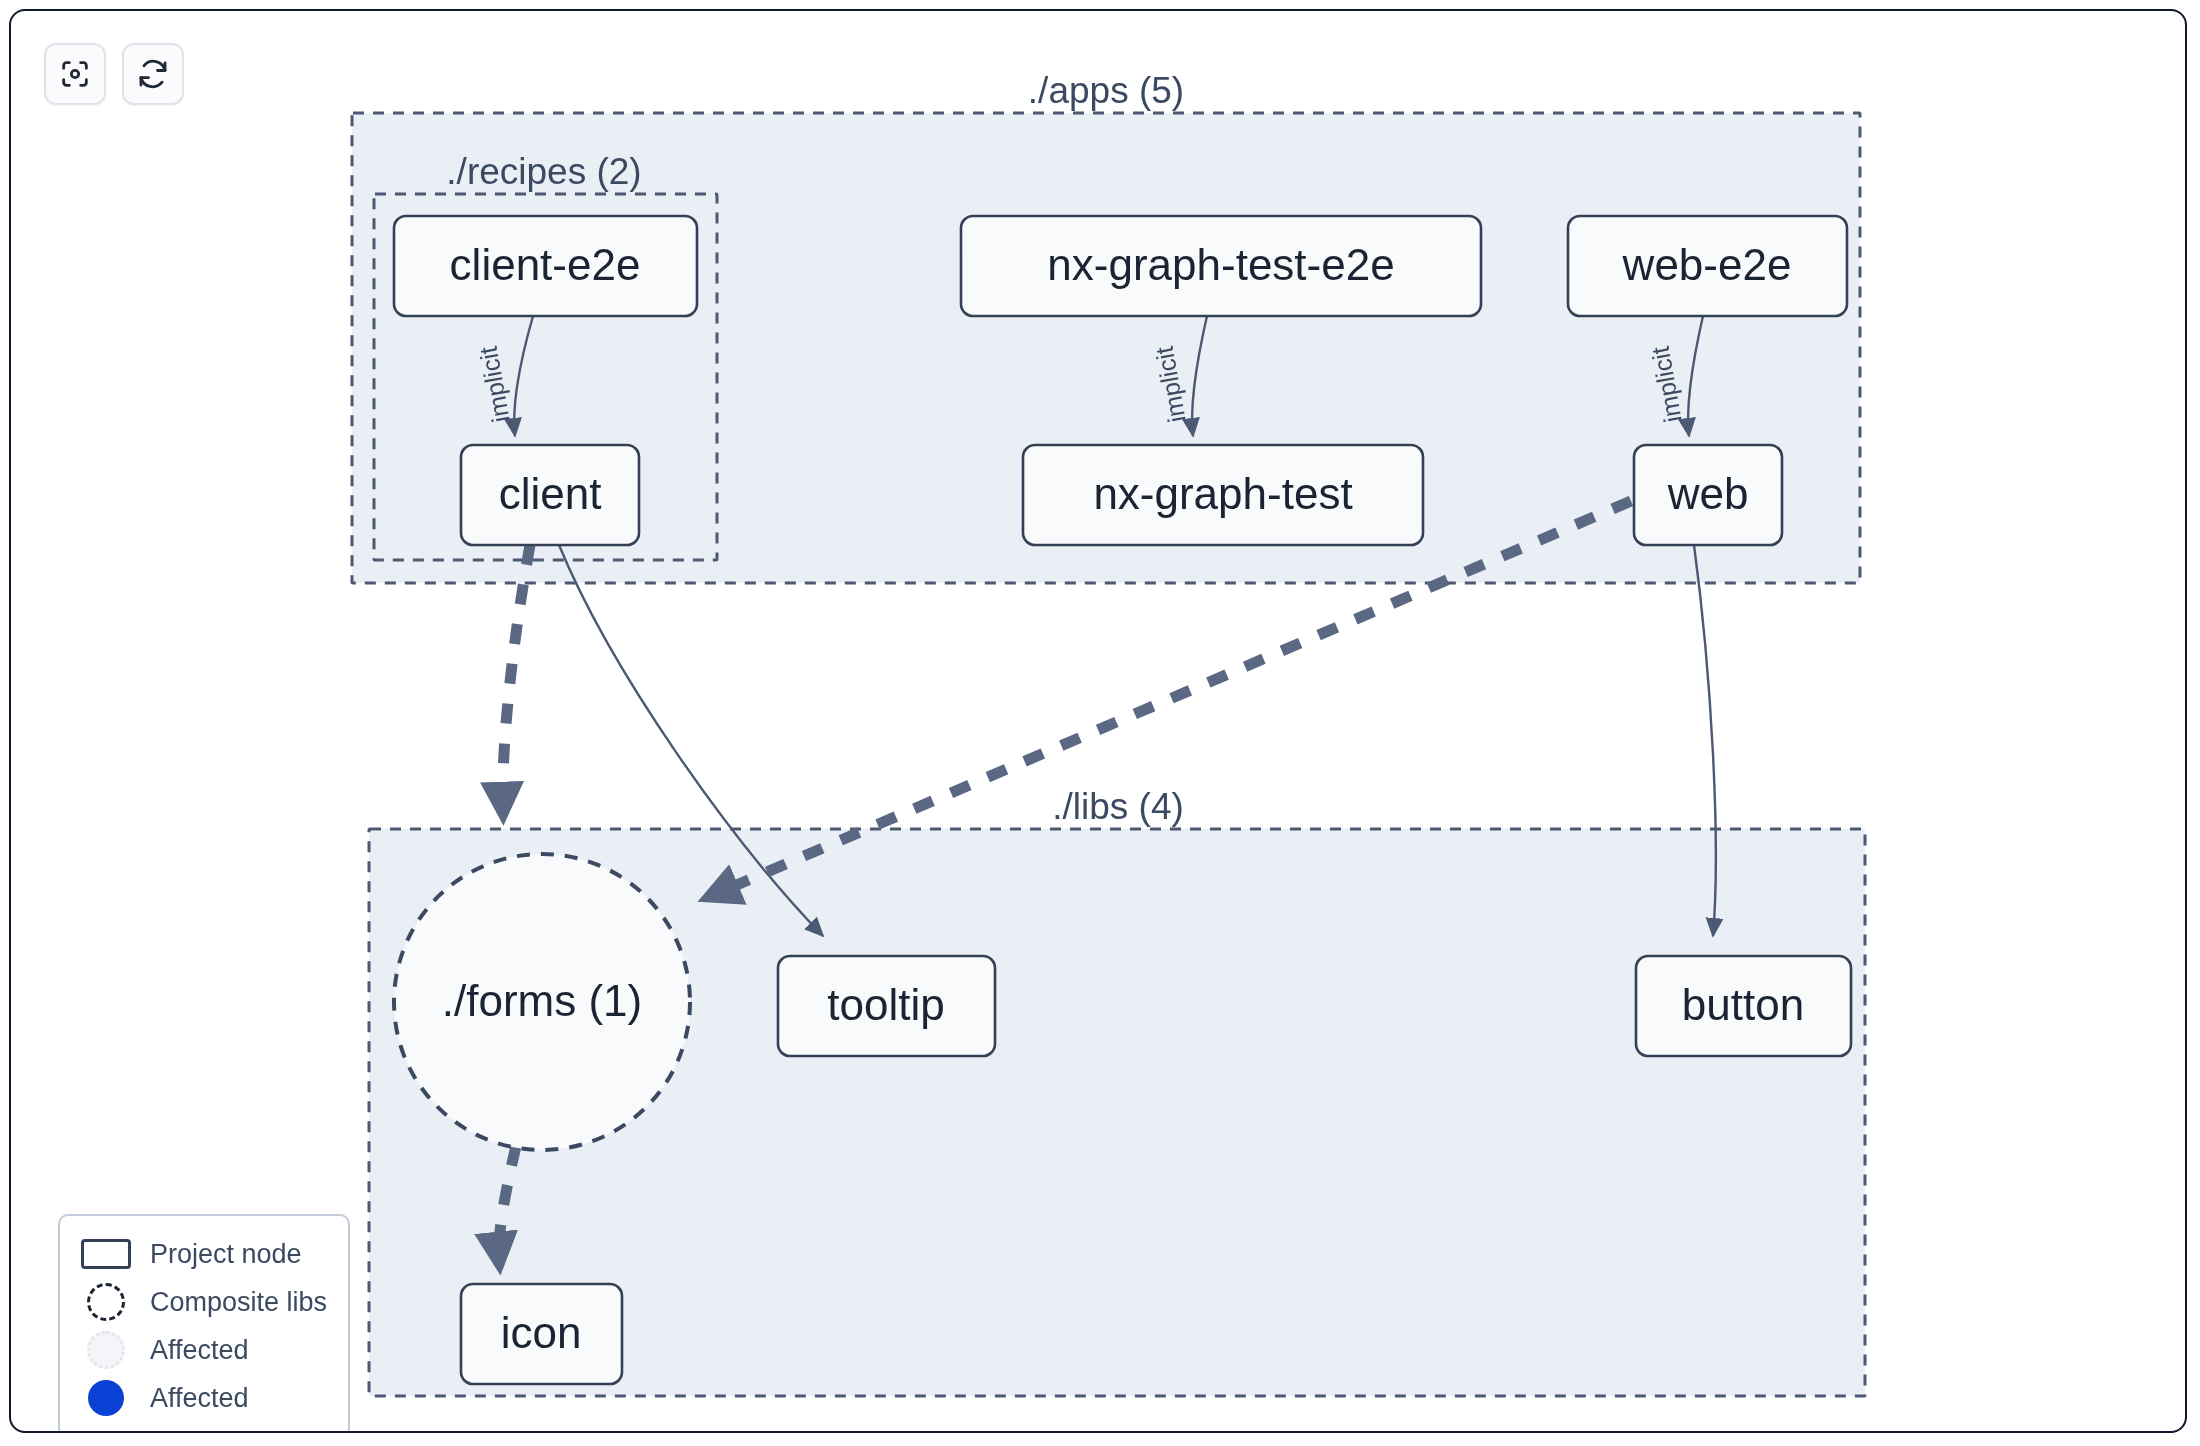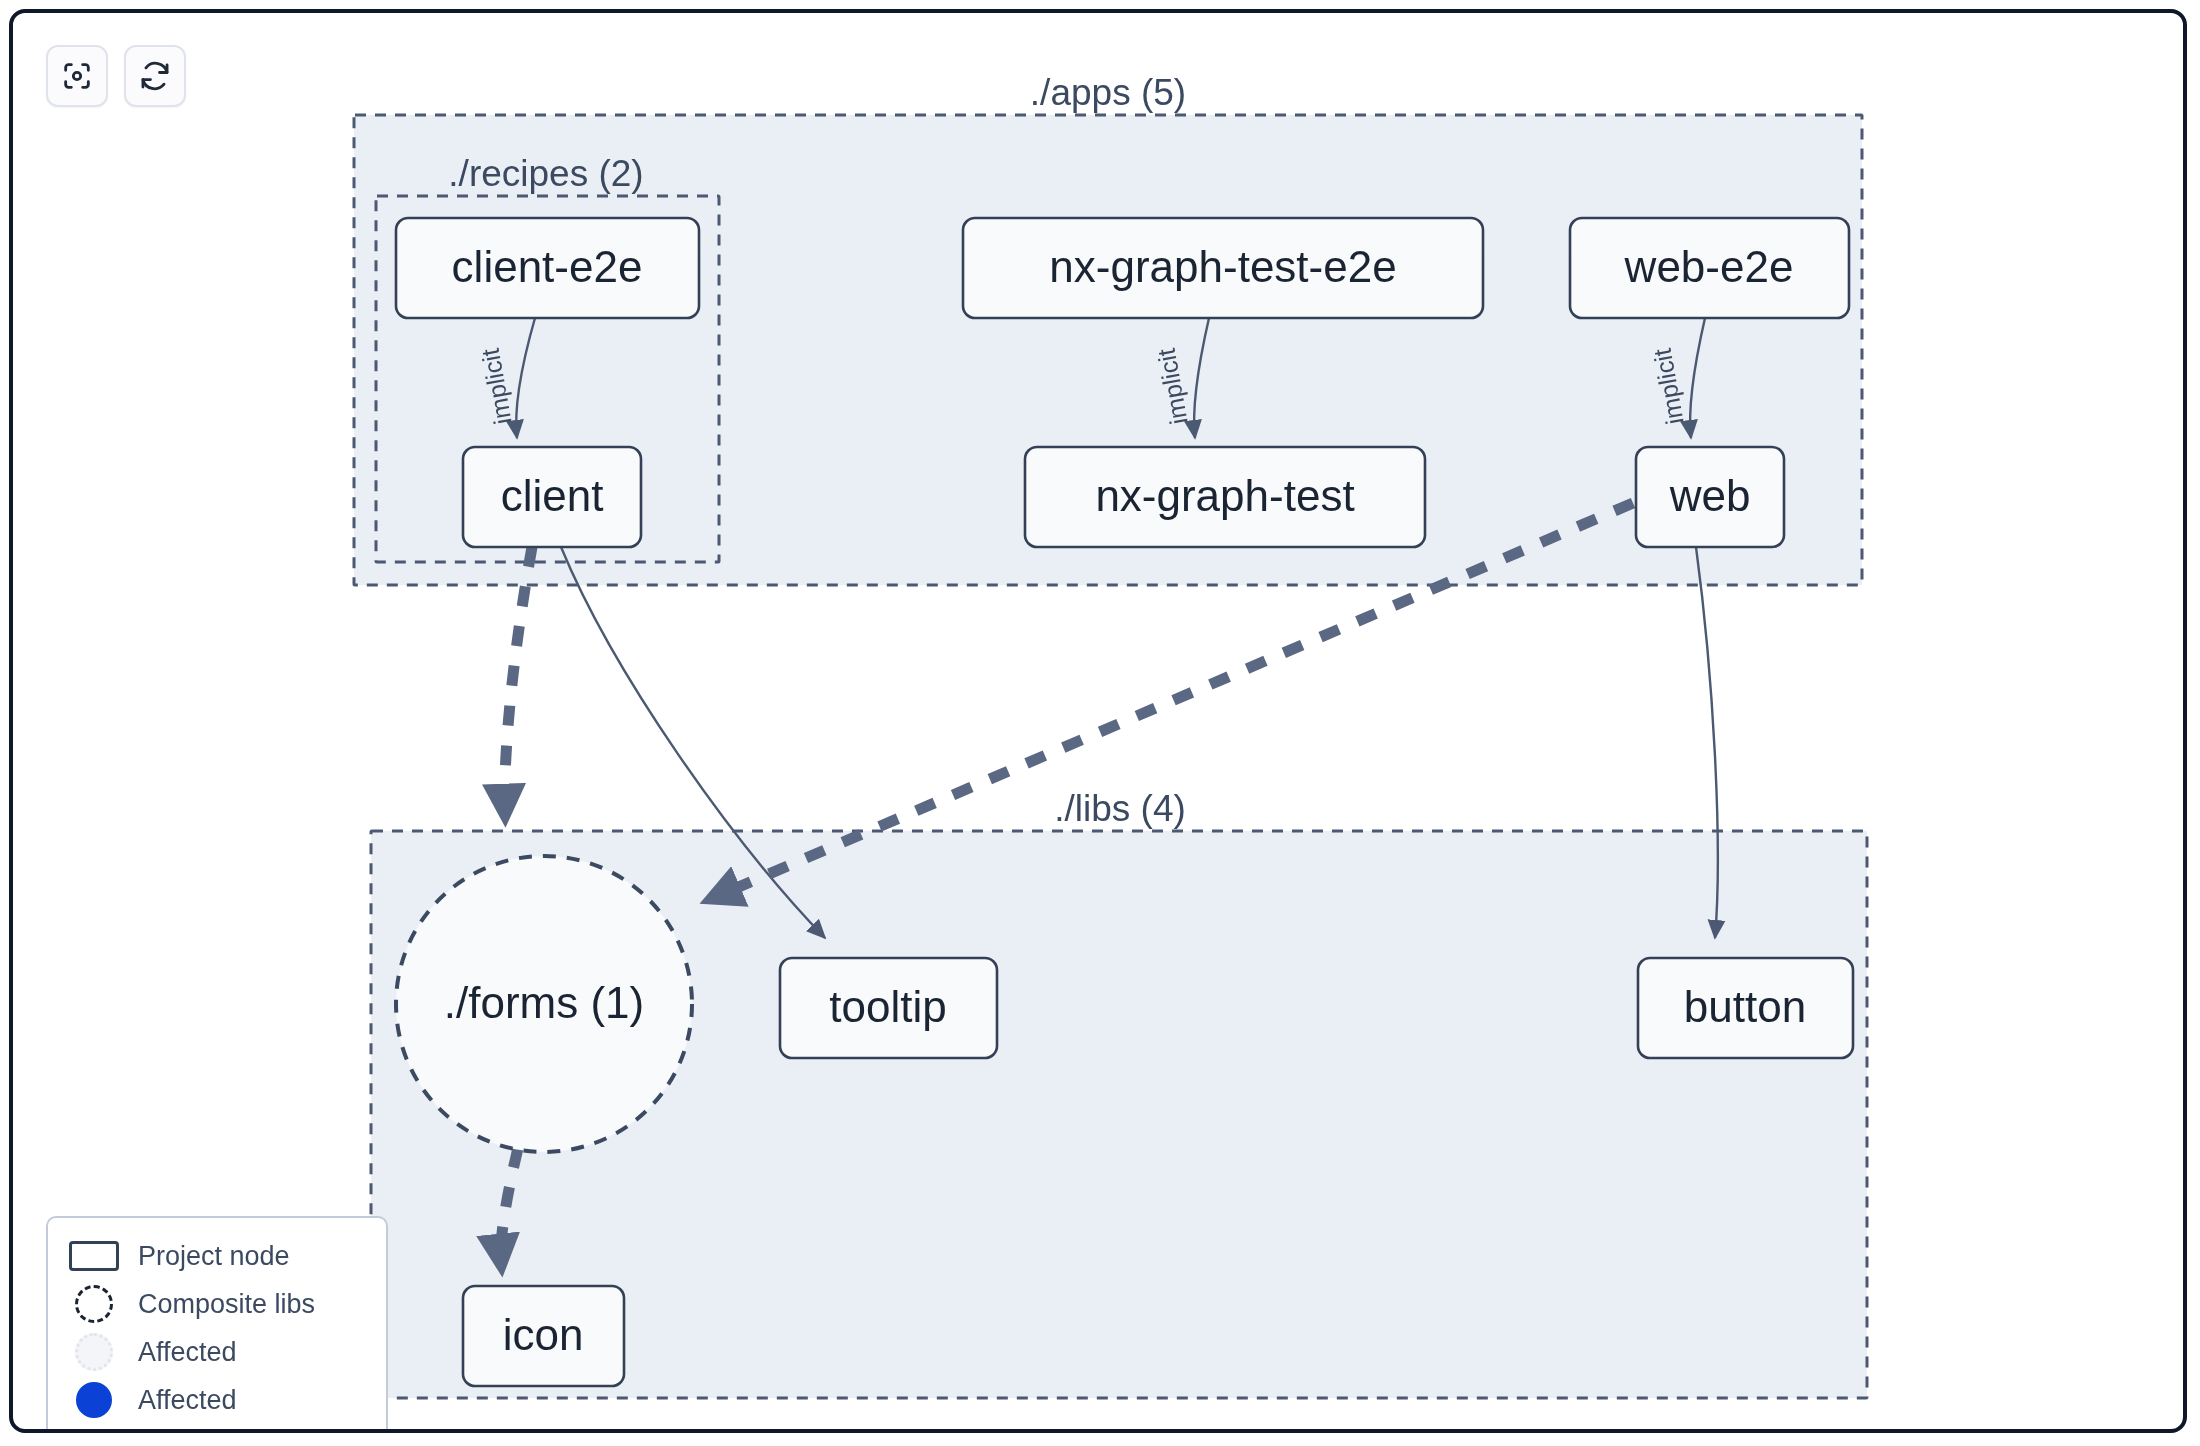--- a/index.html
+++ b/index.html
@@ -21,21 +21,21 @@
   }
 
   
   .graph-card {
     position: absolute;
     left: 9px;
     top: 9px;
     width: 2178px;
     height: 1424px;
     background: #ffffff;
-    border: 4px solid #0f172a;
+    border: 2px solid #0f172a;
     border-radius: 16px;
     box-sizing: border-box;
     overflow: hidden;
   }
 
   
   .toolbar {
     position: absolute;
     left: 33px;
     top: 32px;
@@ -120,23 +120,23 @@
   .edge-label {
     fill: #3b4961;
     font-family: "Liberation Sans", sans-serif;
     font-size: 25px;
     text-anchor: middle;
   }
 
   
   .legend {
     position: absolute;
-    left: 33px;
+    left: 47px;
     top: 1203px;
-    width: 342px;
+    width: 292px;
     background: #ffffff;
     border: 2px solid #c3cbda;
     border-radius: 10px;
     padding: 14px 18px;
     box-sizing: border-box;
     z-index: 40;
   }
   .legend-row {
     display: flex;
     align-items: center;

